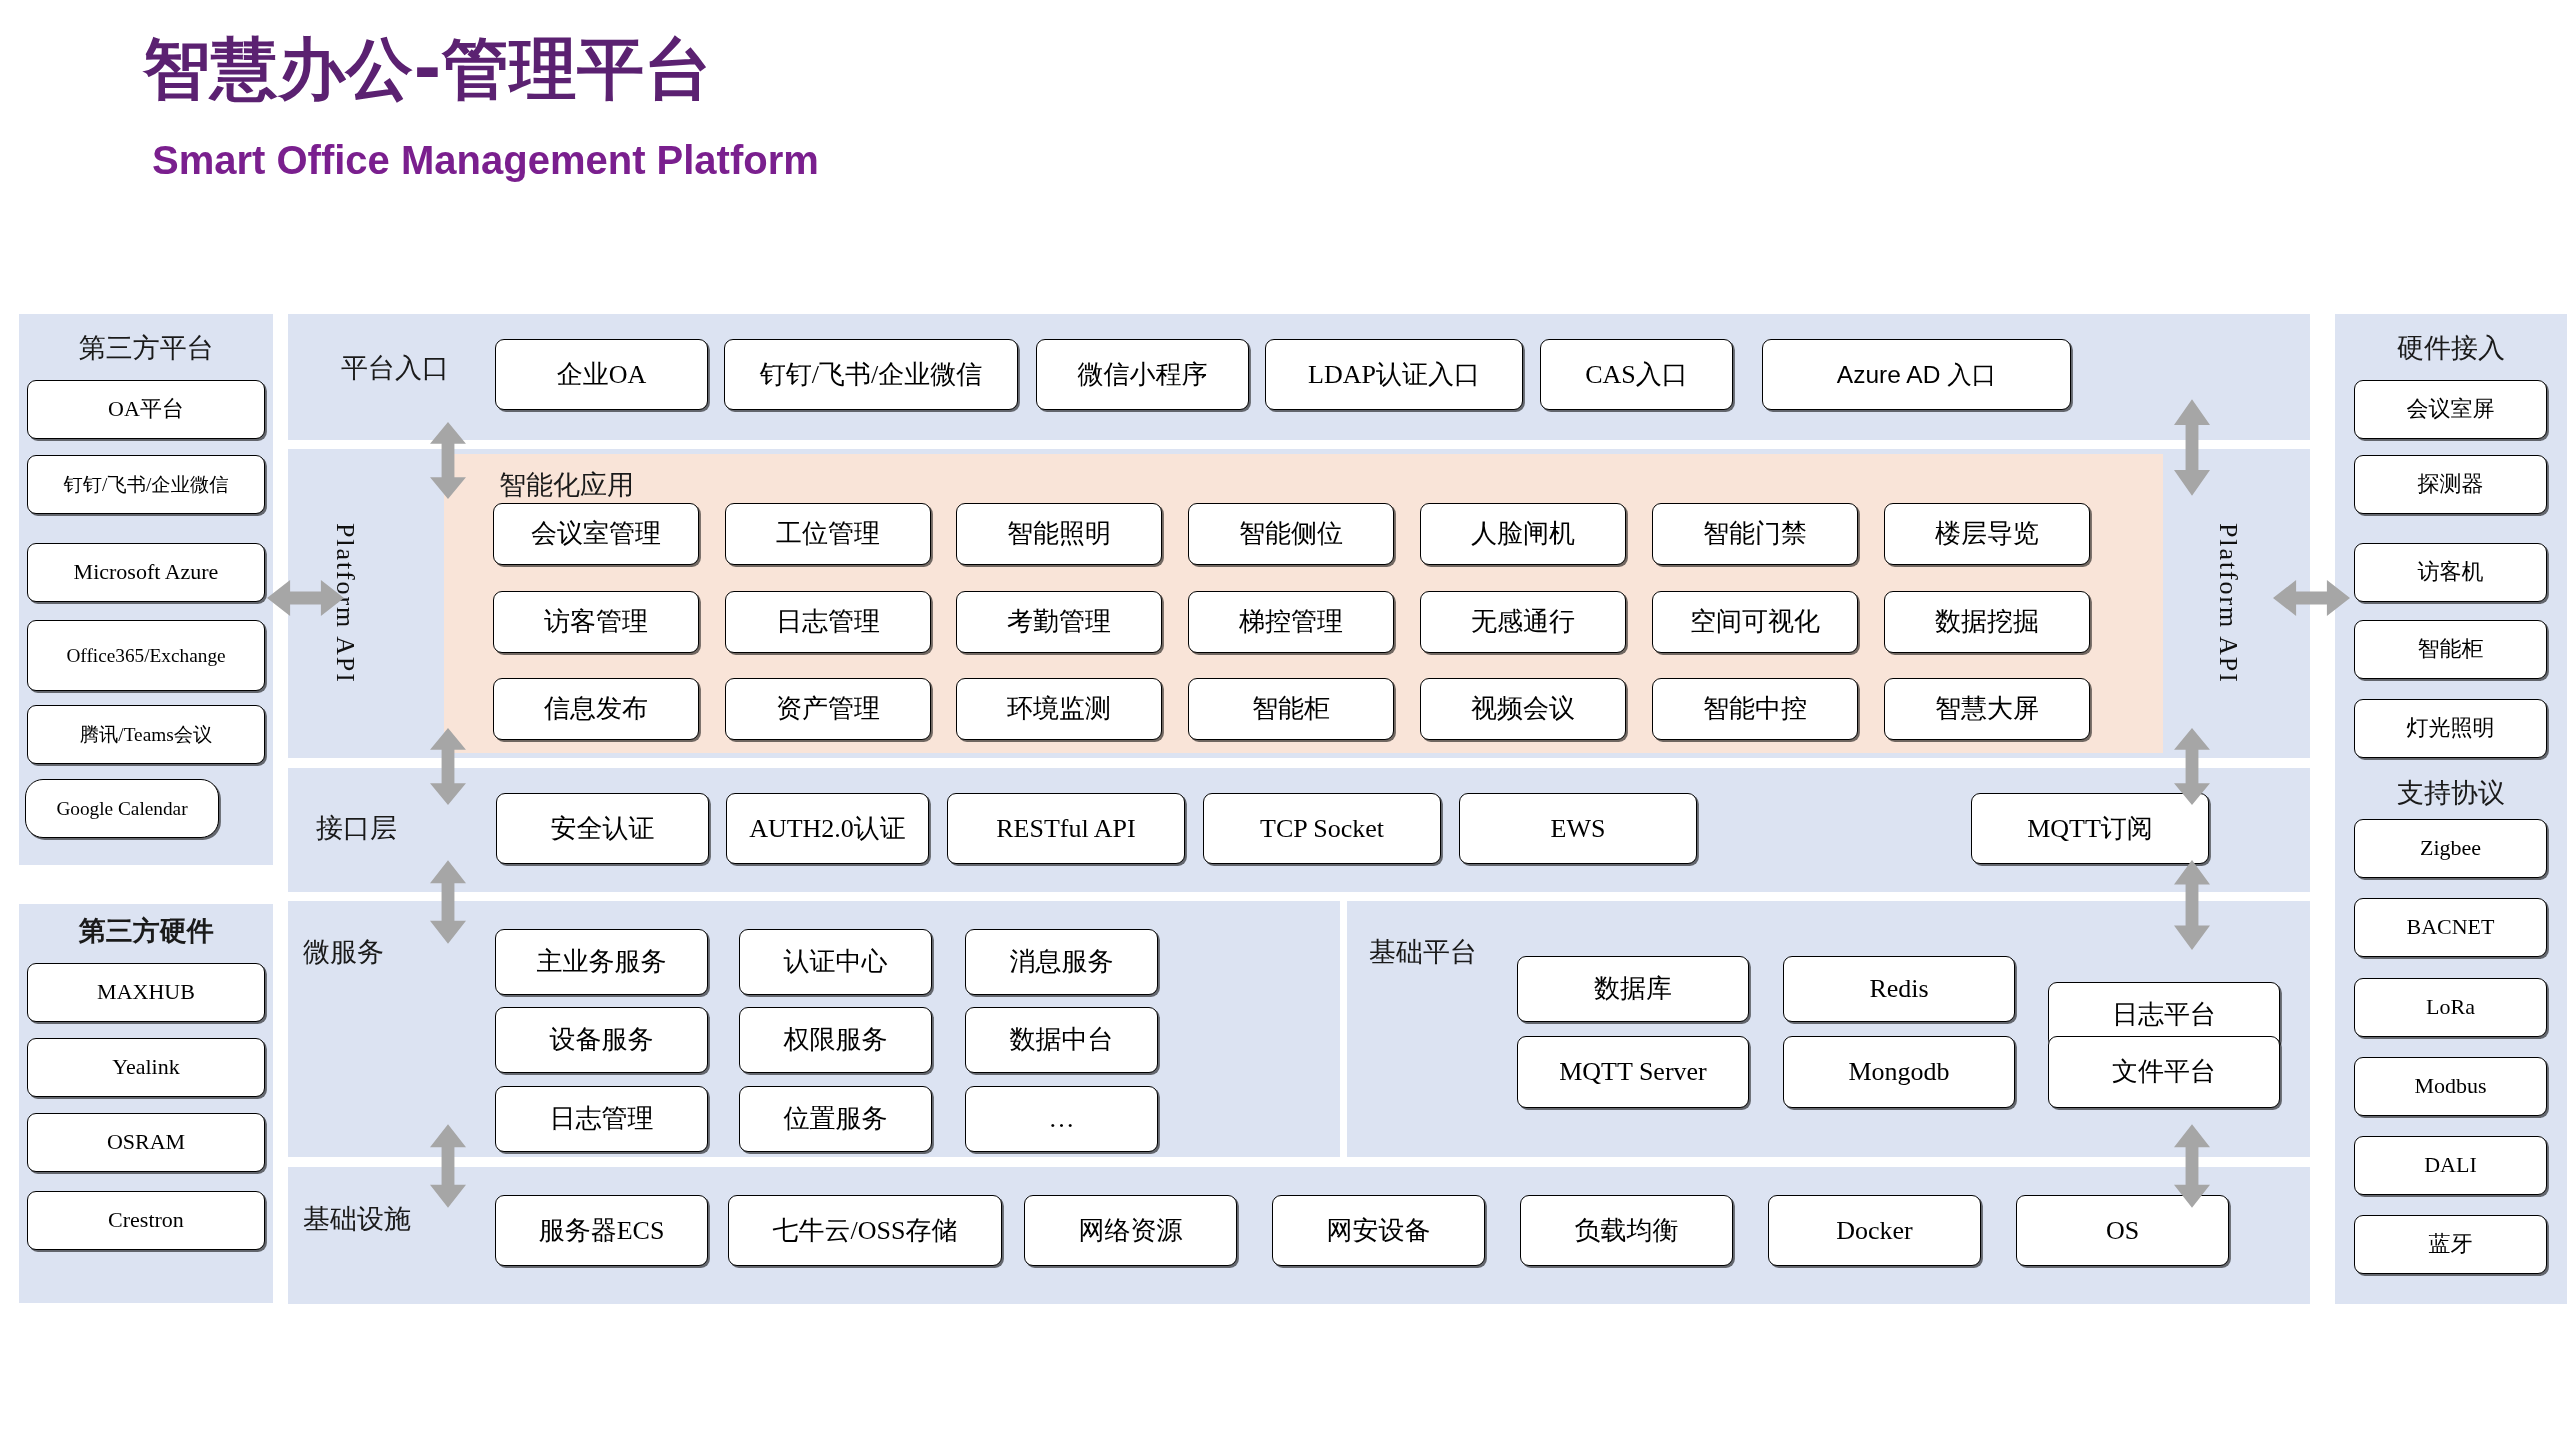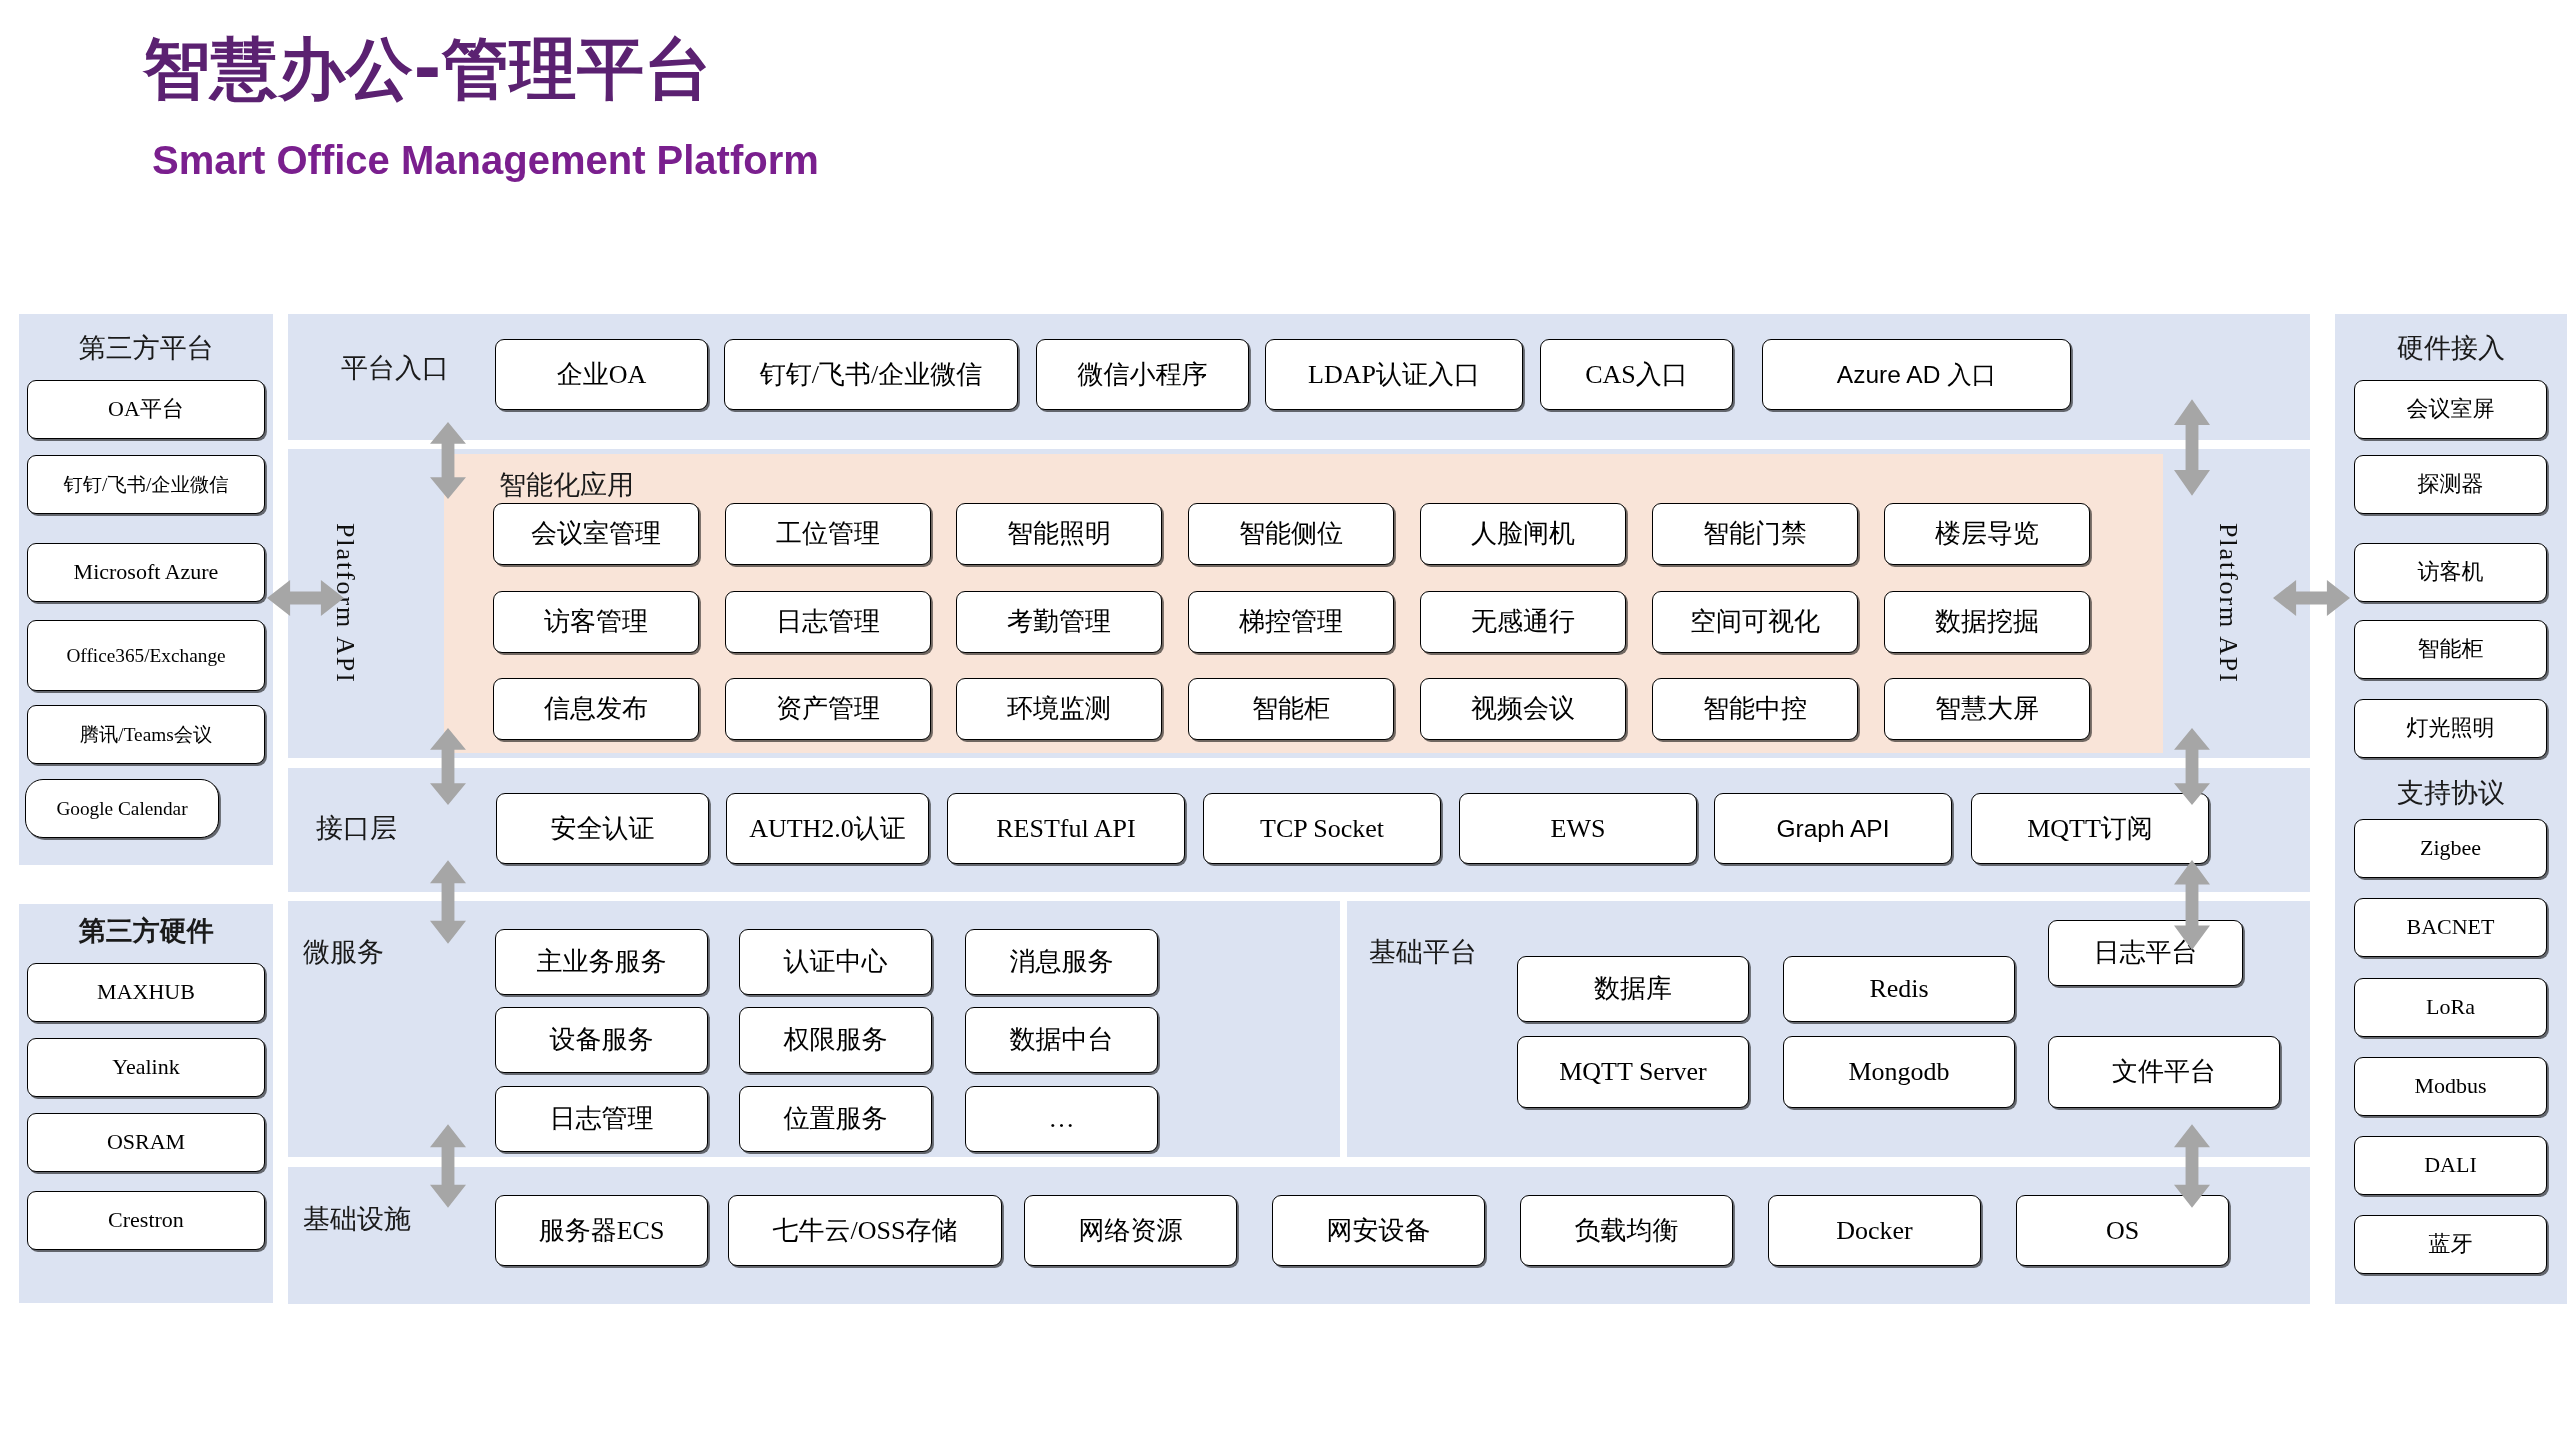--- a/index.html
+++ b/index.html
@@ -173,38 +173,37 @@
   <div class="node" style="left:1188px; top:678px; width:206px; height:62px;">智能柜</div>
   <div class="node" style="left:1420px; top:678px; width:206px; height:62px;">视频会议</div>
   <div class="node" style="left:1652px; top:678px; width:206px; height:62px;">智能中控</div>
   <div class="node" style="left:1884px; top:678px; width:206px; height:62px;">智慧大屏</div>
 
   <div class="node" style="left:496px;  top:793px; width:213px; height:71px;">安全认证</div>
   <div class="node" style="left:726px; top:793px; width:203px; height:71px;">AUTH2.0认证</div>
   <div class="node" style="left:947px; top:793px; width:238px; height:71px;">RESTful API</div>
   <div class="node" style="left:1203px; top:793px; width:238px; height:71px;">TCP Socket</div>
   <div class="node" style="left:1459px; top:793px; width:238px; height:71px;">EWS</div>
-  <div class="node sans" style="left:1714px; top:793px; width:238px; height:71px;">Graph API</div>
   <div class="node" style="left:1971px; top:793px; width:238px; height:71px;">MQTT订阅</div>
 
   <div class="node" style="left:495px;  top:929px; width:213px; height:66px;">主业务服务</div>
   <div class="node" style="left:739px; top:929px; width:193px; height:66px;">认证中心</div>
   <div class="node" style="left:965px; top:929px; width:193px; height:66px;">消息服务</div>
 
   <div class="node" style="left:495px;  top:1007px; width:213px; height:66px;">设备服务</div>
   <div class="node" style="left:739px; top:1007px; width:193px; height:66px;">权限服务</div>
   <div class="node" style="left:965px; top:1007px; width:193px; height:66px;">数据中台</div>
 
   <div class="node" style="left:495px;  top:1086px; width:213px; height:66px;">日志管理</div>
   <div class="node" style="left:739px; top:1086px; width:193px; height:66px;">位置服务</div>
   <div class="node" style="left:965px; top:1086px; width:193px; height:66px;">…</div>
 
   <div class="node" style="left:1517px; top:956px; width:232px; height:66px;">数据库</div>
   <div class="node" style="left:1783px; top:956px; width:232px; height:66px;">Redis</div>
-  <div class="node" style="left:2048px; top:920px; width:195px; height:66px;">日志平台</div>
+  <div class="node" style="left:2048px; top:982px; width:232px; height:66px;">日志平台</div>
 
   <div class="node" style="left:1517px; top:1036px; width:232px; height:72px;">MQTT Server</div>
   <div class="node" style="left:1783px; top:1036px; width:232px; height:72px;">Mongodb</div>
   <div class="node" style="left:2048px; top:1036px; width:232px; height:72px;">文件平台</div>
 
   <div class="node" style="left:495px;  top:1195px; width:213px; height:71px;">服务器ECS</div>
   <div class="node" style="left:728px; top:1195px; width:274px; height:71px;">七牛云/OSS存储</div>
   <div class="node" style="left:1024px; top:1195px; width:213px; height:71px;">网络资源</div>
   <div class="node" style="left:1272px; top:1195px; width:213px; height:71px;">网安设备</div>
   <div class="node" style="left:1520px; top:1195px; width:213px; height:71px;">负载均衡</div>

